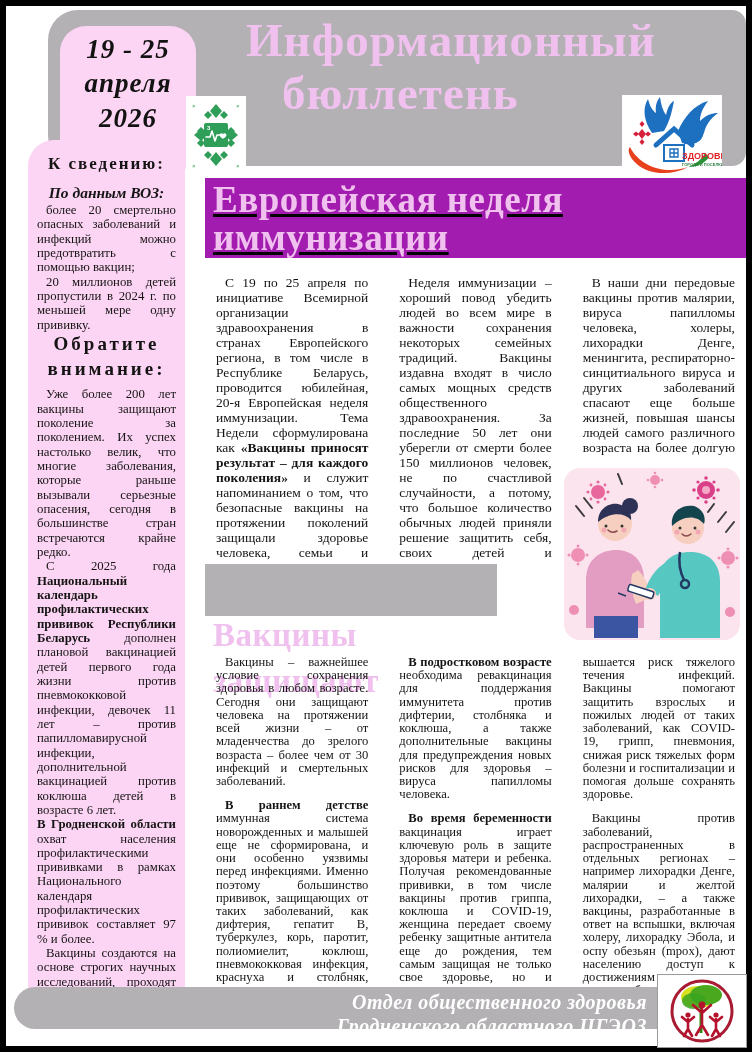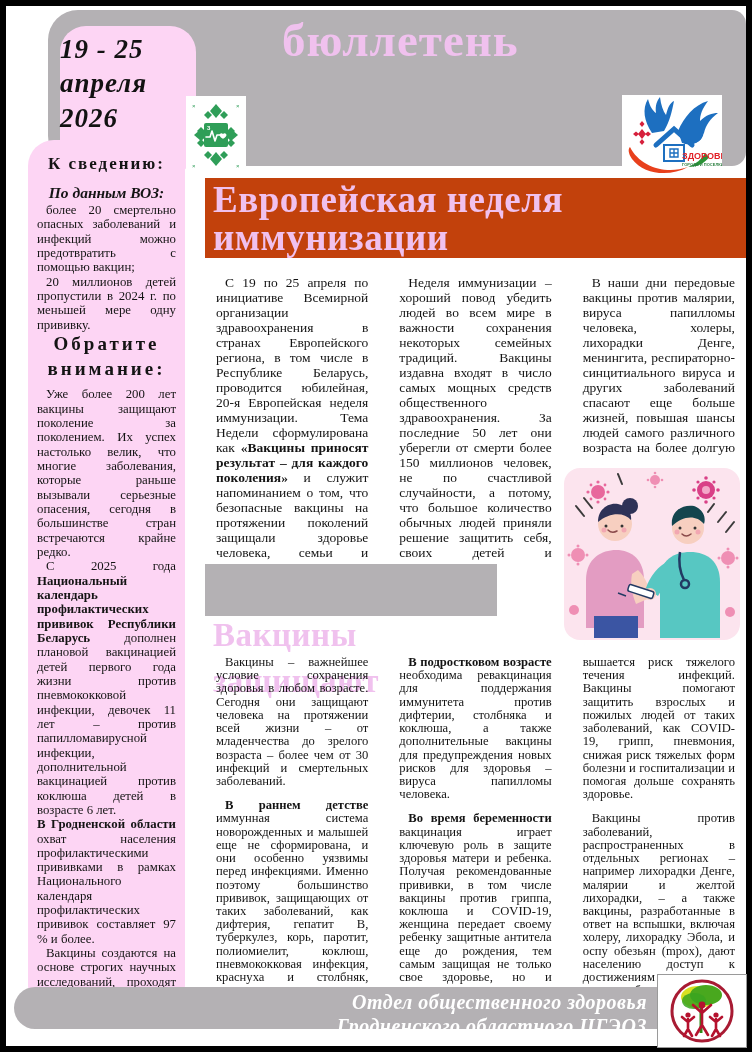--- a/index.html
+++ b/index.html
@@ -12,32 +12,32 @@
 
   
   .gray-header{left:48px;top:10px;width:698px;height:156px;background:#b4b1b4;
     border-radius:30px 14px 14px 30px;}
   .main-title{left:246px;top:14px;width:500px;color:#f0c1ee;font-weight:bold;
     font-size:47px;line-height:1.13;letter-spacing:1px;}
   .main-title .l2{margin-left:36px;}
 
   
   .datebox{left:60px;top:26px;width:136px;height:148px;background:#fdd5f4;border-radius:26px;
-    padding-top:6px;box-sizing:border-box;}
+    text-align:center;padding-top:6px;box-sizing:border-box;}
   .datebox .dl{font-size:27px;font-weight:bold;font-style:italic;line-height:1.27;color:#121212;letter-spacing:1px;}
   .sidebar{left:28px;top:140px;width:157px;height:872px;background:#fdd5f4;border-radius:26px;
     box-sizing:border-box;padding:12px 9px 0 9px;overflow:hidden;color:#141414;}
   .sb-h1{font-size:17px;font-weight:bold;letter-spacing:2px;text-align:center;margin:2px 0 10px;}
   .sb-h2{font-size:15.5px;font-weight:bold;font-style:italic;text-align:center;margin:10px 0 1px;}
   .sb-h3{font-size:19px;font-weight:bold;letter-spacing:3px;text-align:center;line-height:1.3;margin:0 0 6px;}
   .sb-text{font-size:12.8px;line-height:1.12;text-align:justify;}
   .sb-text .jp{margin:0;}
 
   
-  .h1box{left:205px;top:178px;width:541px;height:80px;background:#c2410c;}
+  .h1box{left:205px;top:178px;width:541px;height:80px;background:#a21caf;text-decoration:underline;}
   .h1box .t{color:#f0c1ee;font-weight:bold;font-size:37px;line-height:1.04;padding:3px 0 0 8px;letter-spacing:.5px;}
   .cols{left:205px;width:541px;display:flex;gap:9px;color:#141414;}
   .cols .col{flex:1 1 0;text-align:justify;overflow:hidden;}
   .cols1{top:264px;height:296px;font-size:13.5px;line-height:1.11;}
   .cols2{top:645px;height:344px;font-size:12.6px;line-height:1.05;}
   .jp{margin:11px;text-indent:9px;}
   .jp.ni{text-indent:0;}
 
   .h2box{left:205px;top:564px;width:292px;height:52px;background:#b4b1b4;}
   .h2box .t{color:#f0c1ee;font-weight:bold;font-size:33px;line-height:1.4;padding-left:8px;letter-spacing:.5px;margin-top:48px;}
@@ -54,20 +54,21 @@
     font-weight:bold;font-style:italic;font-size:20px;line-height:1.18;letter-spacing:.5px;}
   svg{display:block;}
 </style>
 </head>
 <body>
 
 <div class="abs page"></div>
 
 <div class="abs gray-header"></div>
 <div class="abs main-title">
+  <div class="l1">Информационный</div>
   <div class="l2">бюллетень</div>
 </div>
 
 <div class="abs datebox">
   <div>
       <div class="dl">19 - 25</div>
       <div class="dl">апреля</div>
       <div class="dl">2026</div>
       <div class="dl">года</div>
     </div>

